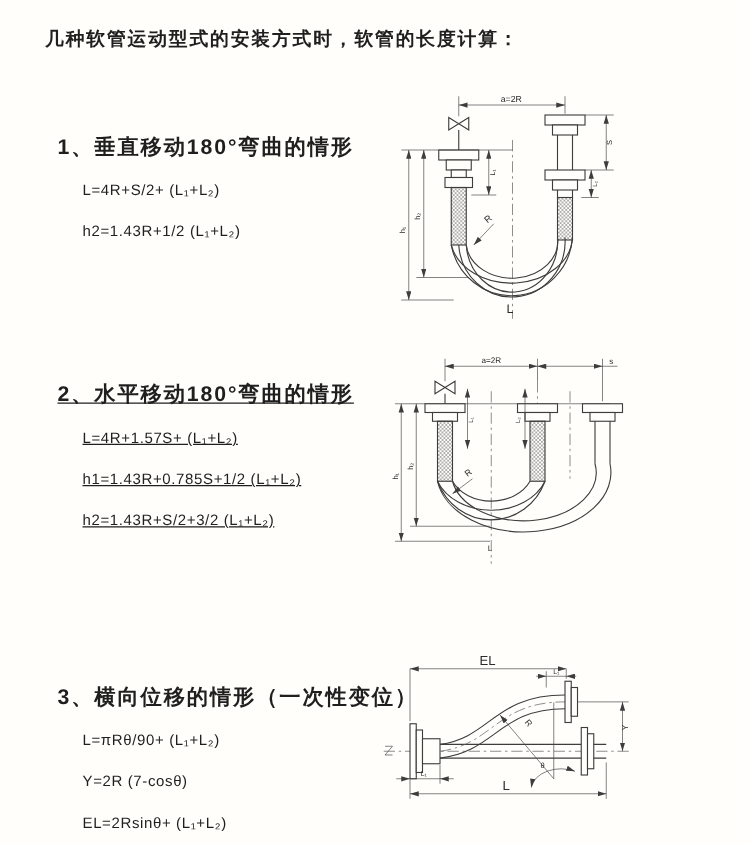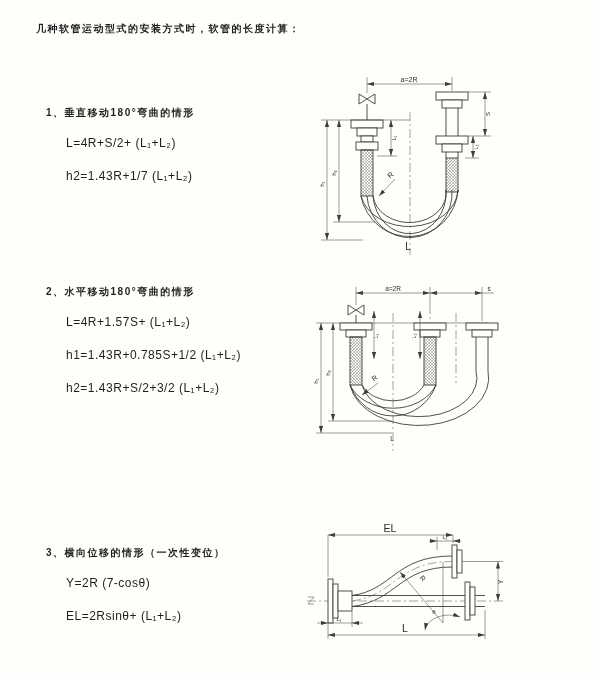--- a/index.html
+++ b/index.html
@@ -2,59 +2,60 @@
 <html><head>
 <meta charset="utf-8">
 <style>
   html,body{margin:0;padding:0;}
   body{
     width:600px;height:675px;position:relative;overflow:hidden;
     background:#fffefa;color:#1f1f1f;
     font-family:"Liberation Sans","DejaVu Sans",sans-serif;
   }
   .title{
-    position:absolute;left:36px;top:22px;font-size:10px;font-weight:bold;
+    position:absolute;left:36px;top:22px;font-size:15px;font-weight:bold;
     letter-spacing:1.5px;white-space:nowrap;
   }
   .sec{position:absolute;left:46px;}
-  .sec .hd{margin:0;font-size:10px;font-weight:bold;letter-spacing:1.5px;white-space:nowrap;}
+  .sec .hd{margin:0;font-size:17px;font-weight:bold;letter-spacing:1.5px;white-space:nowrap;}
   .sec .f{margin:14px 0 0 20px;font-size:12px;line-height:19px;letter-spacing:.5px;white-space:nowrap;}
   .sec .f:first-of-type{margin-top:11px;}
-  #sec1{top:106px;} #sec2{top:285px;} #sec3{top:546px;}
+  #sec1{top:106px;} #sec2{top:304px;text-decoration:underline;} #sec3{top:546px;}
   .dg{position:absolute;}
   #d1{left:315px;top:72px;}
   #d2{left:312px;top:283px;}
   #d3{left:305px;top:520px;}
   svg{display:block;}
   svg text{font-family:"Liberation Sans","DejaVu Sans",sans-serif;fill:#2b2b2b;}
   svg .ln{stroke:#3d3d3d;stroke-width:.9;fill:none;}
   svg .thin{stroke:#4a4a4a;stroke-width:.55;fill:none;}
   svg .cl{stroke:#5a5a5a;stroke-width:.55;fill:none;stroke-dasharray:9 3 2 3;}
   svg .fl{fill:#fffefa;stroke:#3d3d3d;stroke-width:.9;}
 </style>
 </head>
 <body>
 
 <div class="title">几种软管运动型式的安装方式时，软管的长度计算：</div>
 
 <div class="sec" id="sec1">
   <p class="hd">1、垂直移动180°弯曲的情形</p>
   <p class="f">L=4R+S/2+ (L₁+L₂)</p>
-  <p class="f">h2=1.43R+1/7 (L₁+L₂)</p>
+  <p class="f">h2=1.43R+1/2 (L₁+L₂)</p>
 </div>
 
 <div class="sec" id="sec2">
   <p class="hd">2、水平移动180°弯曲的情形</p>
   <p class="f">L=4R+1.57S+ (L₁+L₂)</p>
   <p class="f">h1=1.43R+0.785S+1/2 (L₁+L₂)</p>
   <p class="f">h2=1.43R+S/2+3/2 (L₁+L₂)</p>
 </div>
 
 <div class="sec" id="sec3">
   <p class="hd">3、横向位移的情形（一次性变位）</p>
+  <p class="f">L=πRθ/90+ (L₁+L₂)</p>
   <p class="f">Y=2R (7-cosθ)</p>
   <p class="f">EL=2Rsinθ+ (L₁+L₂)</p>
 </div>
 
 <div class="dg" id="d1">
 <svg width="270" height="188" viewBox="0 0 270 188">
   <defs>
     <marker id="m1e" markerWidth="8" markerHeight="5" refX="7" refY="2.1" orient="auto" markerUnits="userSpaceOnUse">
           <path d="M0,0 L7,2.1 L0,4.2 Z" fill="#3d3d3d"></path>
         </marker>

